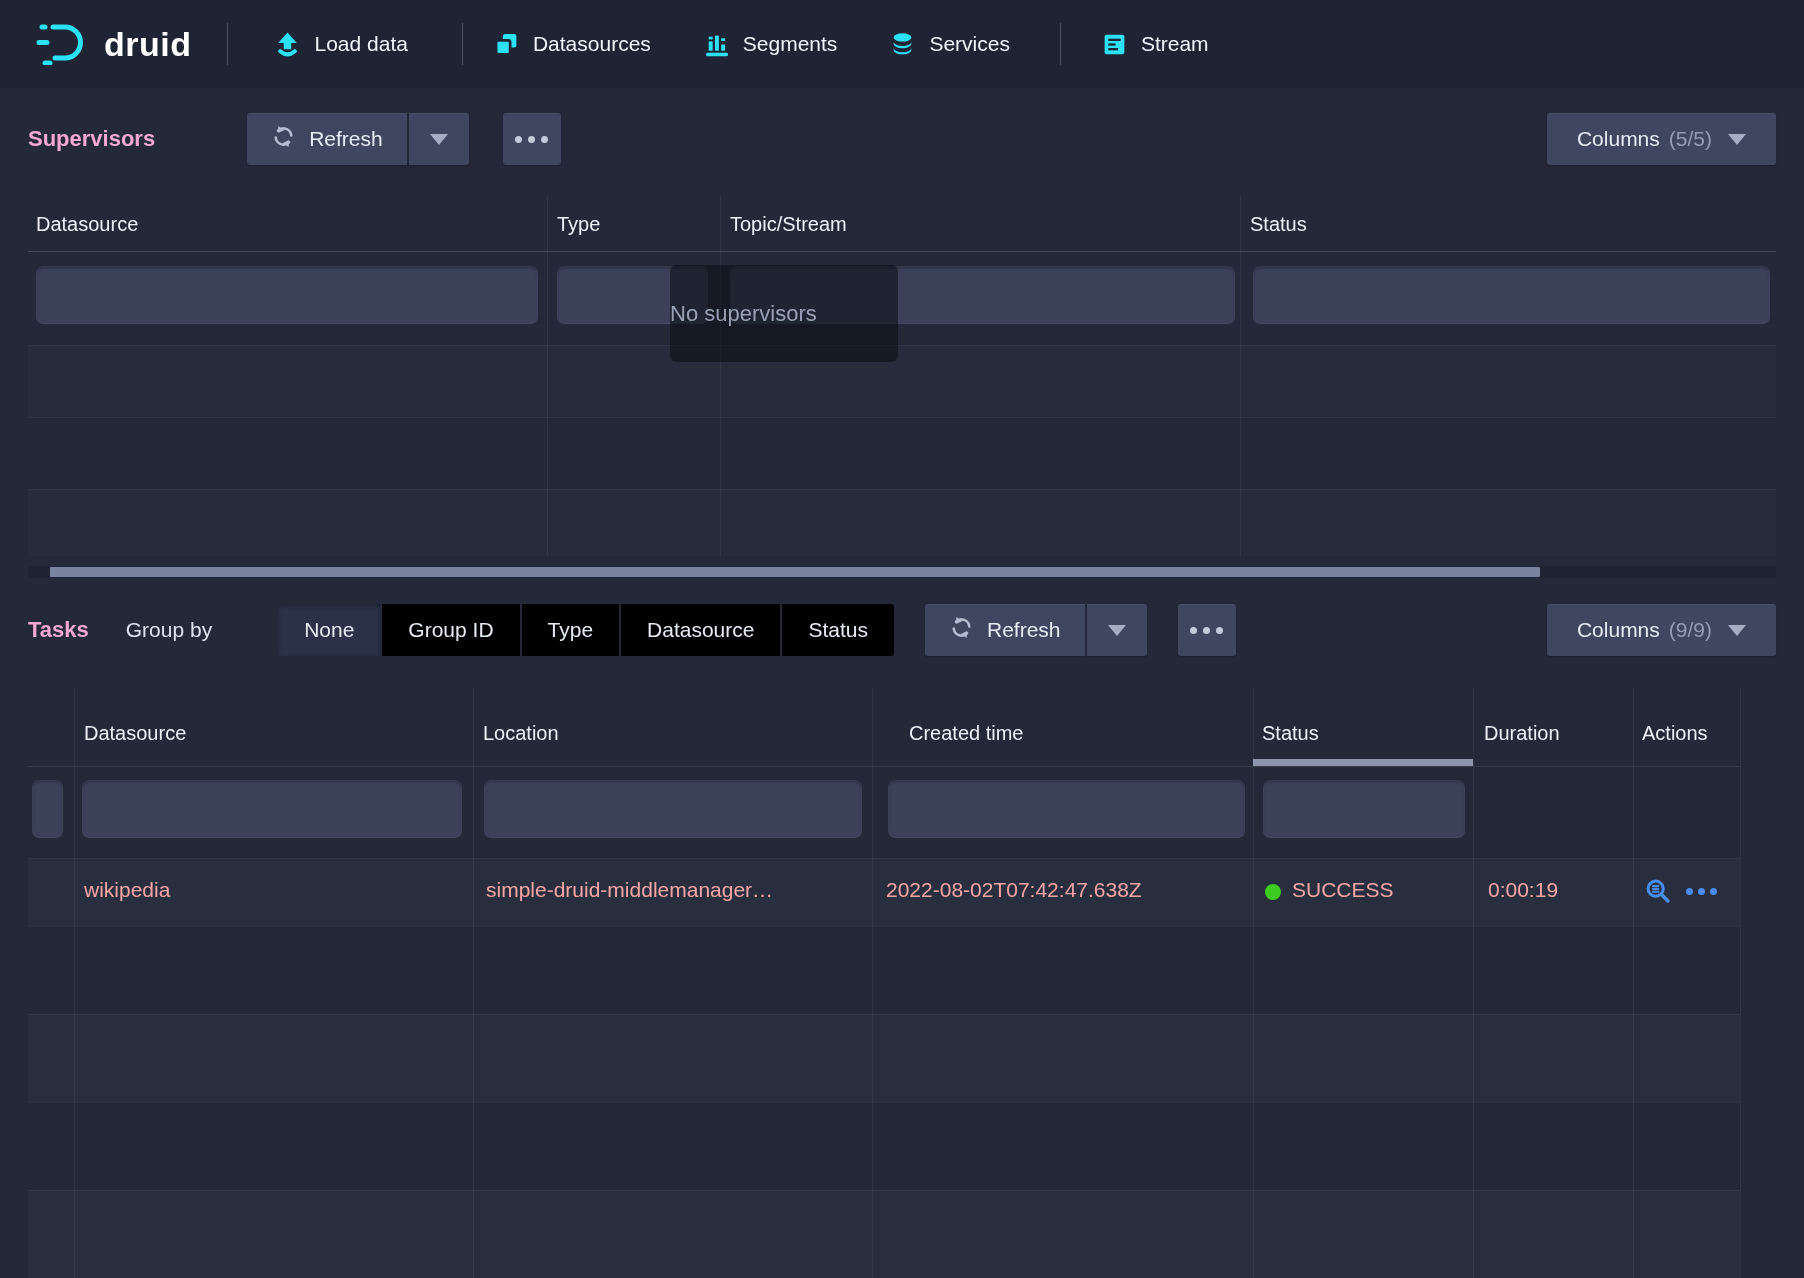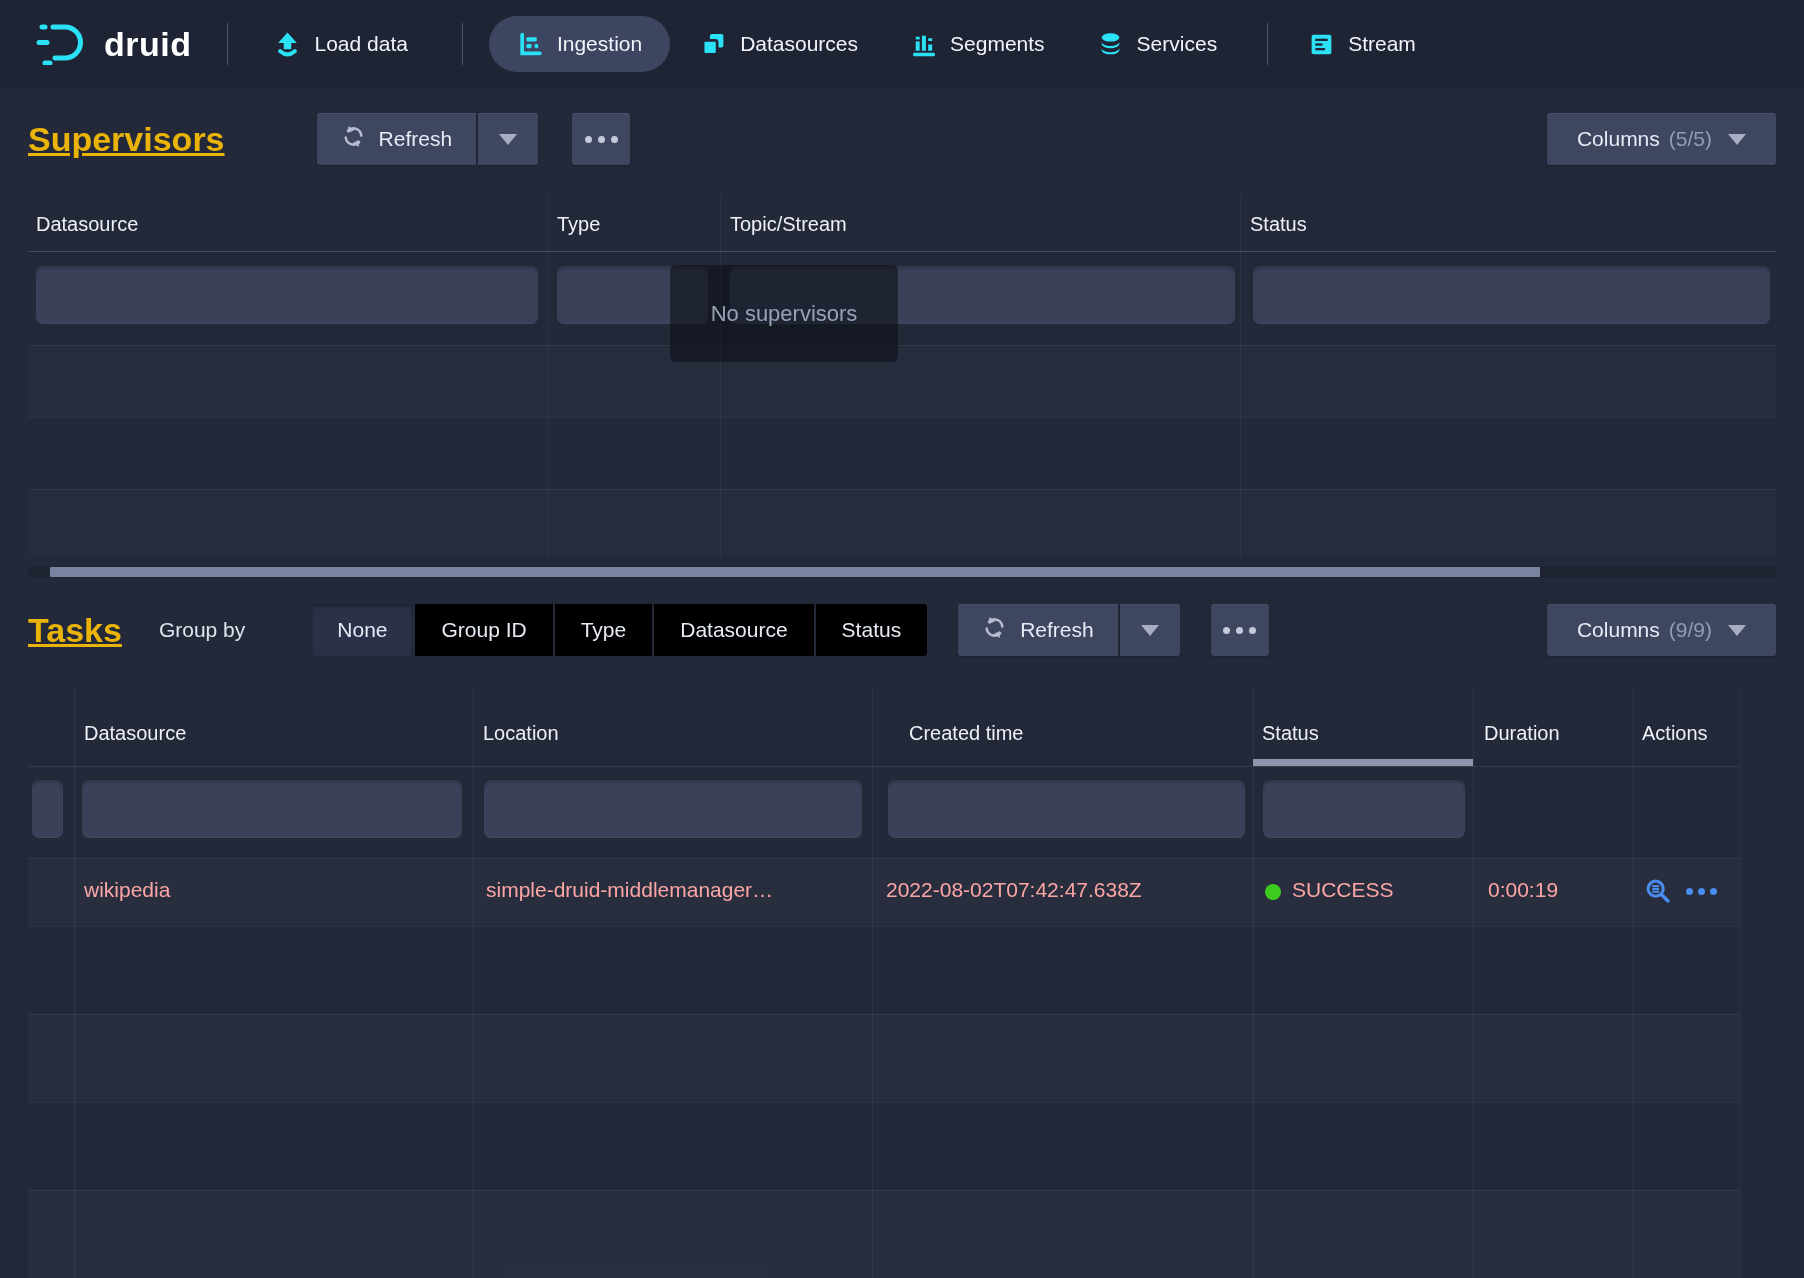--- a/index.html
+++ b/index.html
@@ -27,37 +27,37 @@
          border-top:11px solid #a7aec3;}
   .dots{display:flex;gap:6px;align-items:center;}
   .dots i{width:7px;height:7px;border-radius:50%;background:#c3cadb;display:block;}
   .count{color:#939cb3;margin-left:9px;}
   .seg-group{display:flex;gap:2px;border-radius:3px;overflow:hidden;}
   .seg{height:52px;background:#000000;display:flex;align-items:center;padding:0 26px;
        font-size:21px;color:#e6ebf5;cursor:pointer;}
   .seg.active{background:#2b3148;box-shadow:inset 0 2px 4px rgba(0,0,0,.35);}
 
   
-  .sect-title{font-size:34px;font-weight:700;color:#eab308;text-decoration:underline;}
+  .sect-title{font-size:22px;font-weight:700;color:#f9a8d4;}
   .toolbar{position:absolute;left:28px;right:28px;display:flex;align-items:center;}
 
   
   .hdr{position:absolute;font-size:20px;color:#edf0f7;}
   .vline{position:absolute;width:1px;background:rgba(255,255,255,.055);}
   .hline{position:absolute;height:1px;background:rgba(255,255,255,.05);}
   .stripe{position:absolute;background:rgba(255,255,255,.028);}
   .filter{position:absolute;height:58px;background:#3a4159;border:none;border-radius:7px;
           box-shadow:inset 0 0 0 1px rgba(255,255,255,.045), inset 0 2px 3px rgba(0,0,0,.28);
           outline:none;color:#eef1f8;font-size:19px;padding:0 12px;box-sizing:border-box;}
   .cell{position:absolute;font-size:21px;color:#fca5a5;white-space:nowrap;}
   .status-dot{position:absolute;width:16px;height:16px;border-radius:50%;background:#3ECB1F;}
   .sort-underline{position:absolute;height:7px;background:#8E96AE;}
 
   .empty-overlay{position:absolute;left:670px;top:265px;width:228px;height:97px;border-radius:6px;
-                 background:rgba(9,12,19,.55);display:flex;align-items:center;justify-content:center;
+                 background:rgba(9,12,19,.55);display:flex;align-items:center;
                  font-size:22px;color:#98a1b5;}
 
   .scroll-track{position:absolute;left:28px;top:566px;width:1748px;height:12px;background:rgba(0,0,0,.12);}
   .scroll-thumb{position:absolute;left:22px;top:1px;width:1490px;height:10px;background:#7a83a0;border-radius:1px;}
 
   .action-dots{display:flex;gap:5px;align-items:center;}
   .action-dots i{width:7px;height:7px;border-radius:50%;background:#4A8DF0;display:block;}
 </style>
 </head>
 <body>
@@ -82,31 +82,20 @@
         <svg width="27" height="27" viewBox="0 0 26 26">
           <polygon points="13,1.5 22,11.5 16.6,11.5 16.6,17.5 9.4,17.5 9.4,11.5 4,11.5" fill="#2BE1F5"></polygon>
           <path d="M6 19.5 Q13 25.5 20 19.5" stroke="#2BE1F5" stroke-width="4" fill="none" stroke-linecap="round"></path>
         </svg>
       </span>
       <span>Load data</span>
     </span>
 
     <span class="divider-v" style="margin-left:54px"></span>
 
-    <span class="nav-item pill" style="margin-left:26px">
-      <span>
-        <svg width="27" height="27" viewBox="0 0 26 26">
-          <path d="M5 3.5 V21.5 H22" stroke="#2BE1F5" stroke-width="3.6" fill="none" stroke-linecap="round"></path>
-          <rect x="9" y="6" width="10" height="4" rx="1" fill="#2BE1F5"></rect>
-          <rect x="9" y="12.5" width="5" height="4" rx="1" fill="#2BE1F5"></rect>
-          <rect x="17" y="12.5" width="3.4" height="4" rx="1" fill="#2BE1F5"></rect>
-        </svg>
-      </span>
-      <span>Ingestion</span>
-    </span>
 
     <span class="nav-item" style="margin-left:30px">
       <span>
         <svg width="27" height="27" viewBox="0 0 26 26">
           <rect x="9.5" y="3" width="13" height="13" rx="2" fill="#2BE1F5"></rect>
           <rect x="3" y="9" width="13.5" height="13.5" rx="2" fill="#2BE1F5" stroke="#1f2435" stroke-width="2.6"></rect>
         </svg>
       </span>
       <span>Datasources</span>
     </span>

